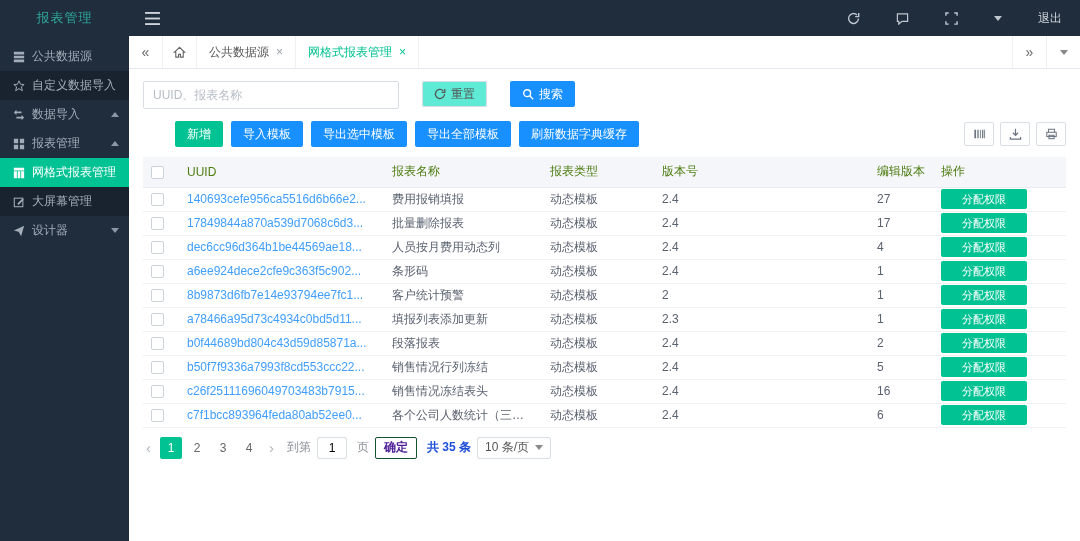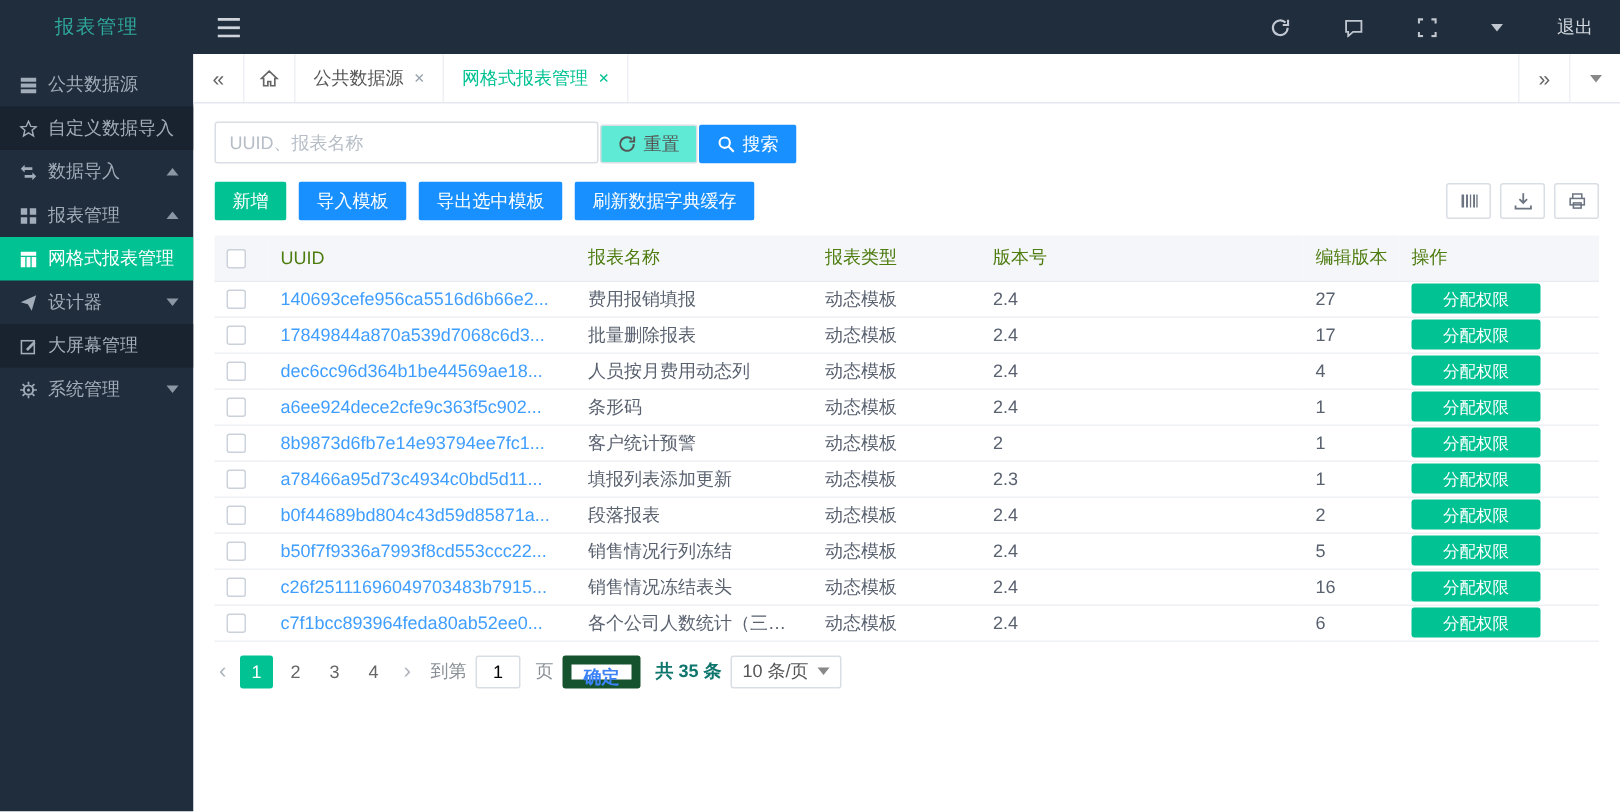--- a/index.html
+++ b/index.html
@@ -44,29 +44,29 @@
   .tab.active{color:var(--green);}
   .tab-close{color:#9aa3ad;font-size:12px;cursor:pointer;}
   .tab.active .tab-close{color:var(--green);}
   .tabbar-right{margin-left:auto;display:flex;}
   .tab-navbox.rightbox{border-right:none;border-left:1px solid #eef0f3;}
   .tri-dn-sm{width:0;height:0;border-left:4px solid transparent;border-right:4px solid transparent;border-top:5px solid #888;}
 
   
   .content{flex:1;padding:10px 14px 0 14px;overflow:hidden;}
 
-  .search-row{display:flex;align-items:flex-end;gap:1px;margin:2px 0 12px;}
+  .search-row{display:flex;align-items:flex-start;gap:23px;margin:2px 0 12px;}
   .search-input{width:256px;height:28px;border:1px solid #d9dee4;border-radius:2px;padding:0 9px;font-size:12px;color:#333;outline:none;font-family:"Liberation Sans",sans-serif;}
   .search-input::placeholder{color:#b6bdc6;}
   .btn{height:26px;padding:0 11px;font-size:12px;border-radius:2px;border:1px solid transparent;cursor:pointer;display:inline-flex;align-items:center;gap:5px;font-family:"Liberation Sans",sans-serif;}
   .btn-plain{background:#5eead4;border-color:#d9dee4;color:#555;}
   .btn-blue{background:var(--blue);color:#fff;}
   .btn-green{background:var(--green);color:#fff;}
 
-  .toolbar{display:flex;align-items:center;gap:8px;margin-bottom:10px;}
+  .toolbar{display:flex;align-items:center;gap:8px;margin-bottom:10px;margin-left:32px;}
   .toolbar-right{margin-left:auto;display:flex;gap:6px;}
   .icon-btn{width:30px;height:24px;border:1px solid #d9dee4;background:#fff;border-radius:2px;color:#6b7480;display:flex;align-items:center;justify-content:center;cursor:pointer;}
 
   
   table{width:100%;border-collapse:collapse;table-layout:fixed;font-size:12px;}
   thead th{background:#f5f6fa;color:#4d7c0f;font-weight:normal;text-align:left;height:30px;padding:0 8px;border-bottom:1px solid #e8ebf0;white-space:nowrap;}
   tbody td{height:24px;padding:0 8px;color:#5a6270;border-bottom:1px solid #eef0f4;white-space:nowrap;overflow:hidden;text-overflow:ellipsis;}
   .uuid-link{color:var(--link);cursor:pointer;text-decoration:none;}
   .checkbox{display:inline-block;width:13px;height:13px;border:1px solid #ccd2da;border-radius:2px;background:#fff;vertical-align:middle;cursor:pointer;}
   .mini-btn{height:20px;padding:0 21px;font-size:11px;border:none;border-radius:2px;color:#fff;cursor:pointer;margin-right:7px;font-family:Liberation Sans, sans-serif;}
@@ -74,22 +74,22 @@
   .mini-blue{background:var(--blue);}
 
   
   .pagination{display:flex;align-items:center;gap:6px;margin-top:9px;color:#666;}
   .pg-chev{background:none;border:none;color:#aeb5bd;font-size:15px;cursor:pointer;padding:0 3px;line-height:22px;font-family:"Liberation Sans",sans-serif;}
   .page-nums{display:flex;align-items:center;gap:4px;}
   .page-num{min-width:22px;height:22px;border:none;background:transparent;color:#666;font-size:12px;cursor:pointer;border-radius:2px;font-family:"Liberation Sans",sans-serif;}
   .page-num.active{background:var(--green);color:#fff;}
   .goto-text{color:#8a9097;margin-left:4px;}
   .goto-input{width:30px;height:22px;border:1px solid #d9dee4;border-radius:2px;text-align:center;font-size:12px;outline:none;font-family:"Liberation Sans",sans-serif;}
-  .confirm-btn{height:22px;padding:0 8px;background:#fff;border:6px solid #14532d;border-radius:2px;font-size:12px;color:#3b82f6;cursor:pointer;font-weight:bold;font-family:"Liberation Sans",sans-serif;}
-  .total-text{margin-left:4px;color:#0f766e;font-weight:bold;}
+  .confirm-btn{height:22px;padding:0 8px;background:#fff;border:1px solid #14532d;border-radius:2px;font-size:12px;color:#4c1d95;cursor:pointer;font-weight:bold;font-family:"Liberation Sans",sans-serif;}
+  .total-text{margin-left:4px;color:#1d4ed8;font-weight:bold;}
   .size-select{height:22px;border:1px solid #d9dee4;border-radius:2px;color:#555;padding:0 7px;display:inline-flex;align-items:center;gap:6px;cursor:pointer;background:#fff;}
 </style>
 </head>
 <body>
 
 <div class="app">
 
   <header class="topbar">
     <div class="logo">报表管理</div>
     <span class="hamburger">
@@ -159,45 +159,36 @@
         <span class="caret-up"></span>
       </div>
 
       <div class="menu-item submenu active">
         <svg width="12" height="12" viewBox="0 0 14 14">
             <path fill="currentColor" d="M1 1h12v3H1zM1 5h3.5v8H1zM5.5 5h3v8h-3zM9.5 5H13v8H9.5z"></path>
           </svg>
         <span class="grow">网格式报表管理</span>
       </div>
 
+      <div class="menu-item submenu">
+        <svg width="12" height="12" viewBox="0 0 14 14">
+            <rect x="1.5" y="2.5" width="10" height="10" fill="none" stroke="currentColor" stroke-width="1.2"></rect>
+            <path d="M5 9l6-6 1.5 1.5L6.5 10.5z" fill="currentColor"></path>
+          </svg>
+        <span class="grow">大屏幕管理</span>
+      </div>
+
       <div class="menu-item">
         <svg width="12" height="12" viewBox="0 0 14 14">
             <path fill="currentColor" d="M1 6.5 13 1 9.5 13l-3-5z"></path>
           </svg>
         <span class="grow">设计器</span>
         <span class="caret-dn"></span>
       </div>
 
-      <div class="menu-item submenu">
-        <svg width="12" height="12" viewBox="0 0 14 14">
-            <rect x="1.5" y="2.5" width="10" height="10" fill="none" stroke="currentColor" stroke-width="1.2"></rect>
-            <path d="M5 9l6-6 1.5 1.5L6.5 10.5z" fill="currentColor"></path>
-          </svg>
-        <span class="grow">大屏幕管理</span>
-      </div>
-
-      <div class="menu-item">
-        <svg width="12" height="12" viewBox="0 0 14 14">
-            <circle cx="7" cy="7" r="3.6" fill="none" stroke="currentColor" stroke-width="1.5"></circle>
-            <circle cx="7" cy="7" r="1.2" fill="currentColor"></circle>
-            <path d="M7 .5v2.2M7 11.3v2.2M.5 7h2.2M11.3 7h2.2M2.4 2.4l1.6 1.6M10 10l1.6 1.6M11.6 2.4 10 4M4 10l-1.6 1.6" stroke="currentColor" stroke-width="1.3"></path>
-          </svg>
-        <span class="grow">系统管理</span>
-        <span class="caret-dn"></span>
-      </div>
 
 
     </aside>
 
     <main class="main">
 
       <div class="tabbar">
         <div class="tab-navbox">«</div>
         <div class="tab-navbox">
           <svg width="13" height="13" viewBox="0 0 14 14">
@@ -237,20 +228,21 @@
                 <path d="M9 9l4 4" stroke="currentColor" stroke-width="1.6"></path>
               </svg>
             <span>搜索</span>
           </button>
         </div>
 
         <div class="toolbar">
           <button class="btn btn-green">新增</button>
           <button class="btn btn-blue">导入模板</button>
           <button class="btn btn-blue">导出选中模板</button>
+          <button class="btn btn-blue">导出全部模板</button>
           <button class="btn btn-blue">刷新数据字典缓存</button>
           <div class="toolbar-right">
             <button class="icon-btn">
               <svg width="13" height="12" viewBox="0 0 14 14">
                   <path fill="currentColor" d="M1 2h2v10H1zM4.5 2H6v10H4.5zM7.5 2h1v10h-1zM10 2h1.5v10H10zM12.5 2h1v10h-1z"></path>
                 </svg>
             </button>
             <button class="icon-btn">
               <svg width="13" height="12" viewBox="0 0 14 14">
                   <path d="M7 1v7M4 5.5 7 8.5l3-3" stroke="currentColor" fill="none" stroke-width="1.4"></path>

